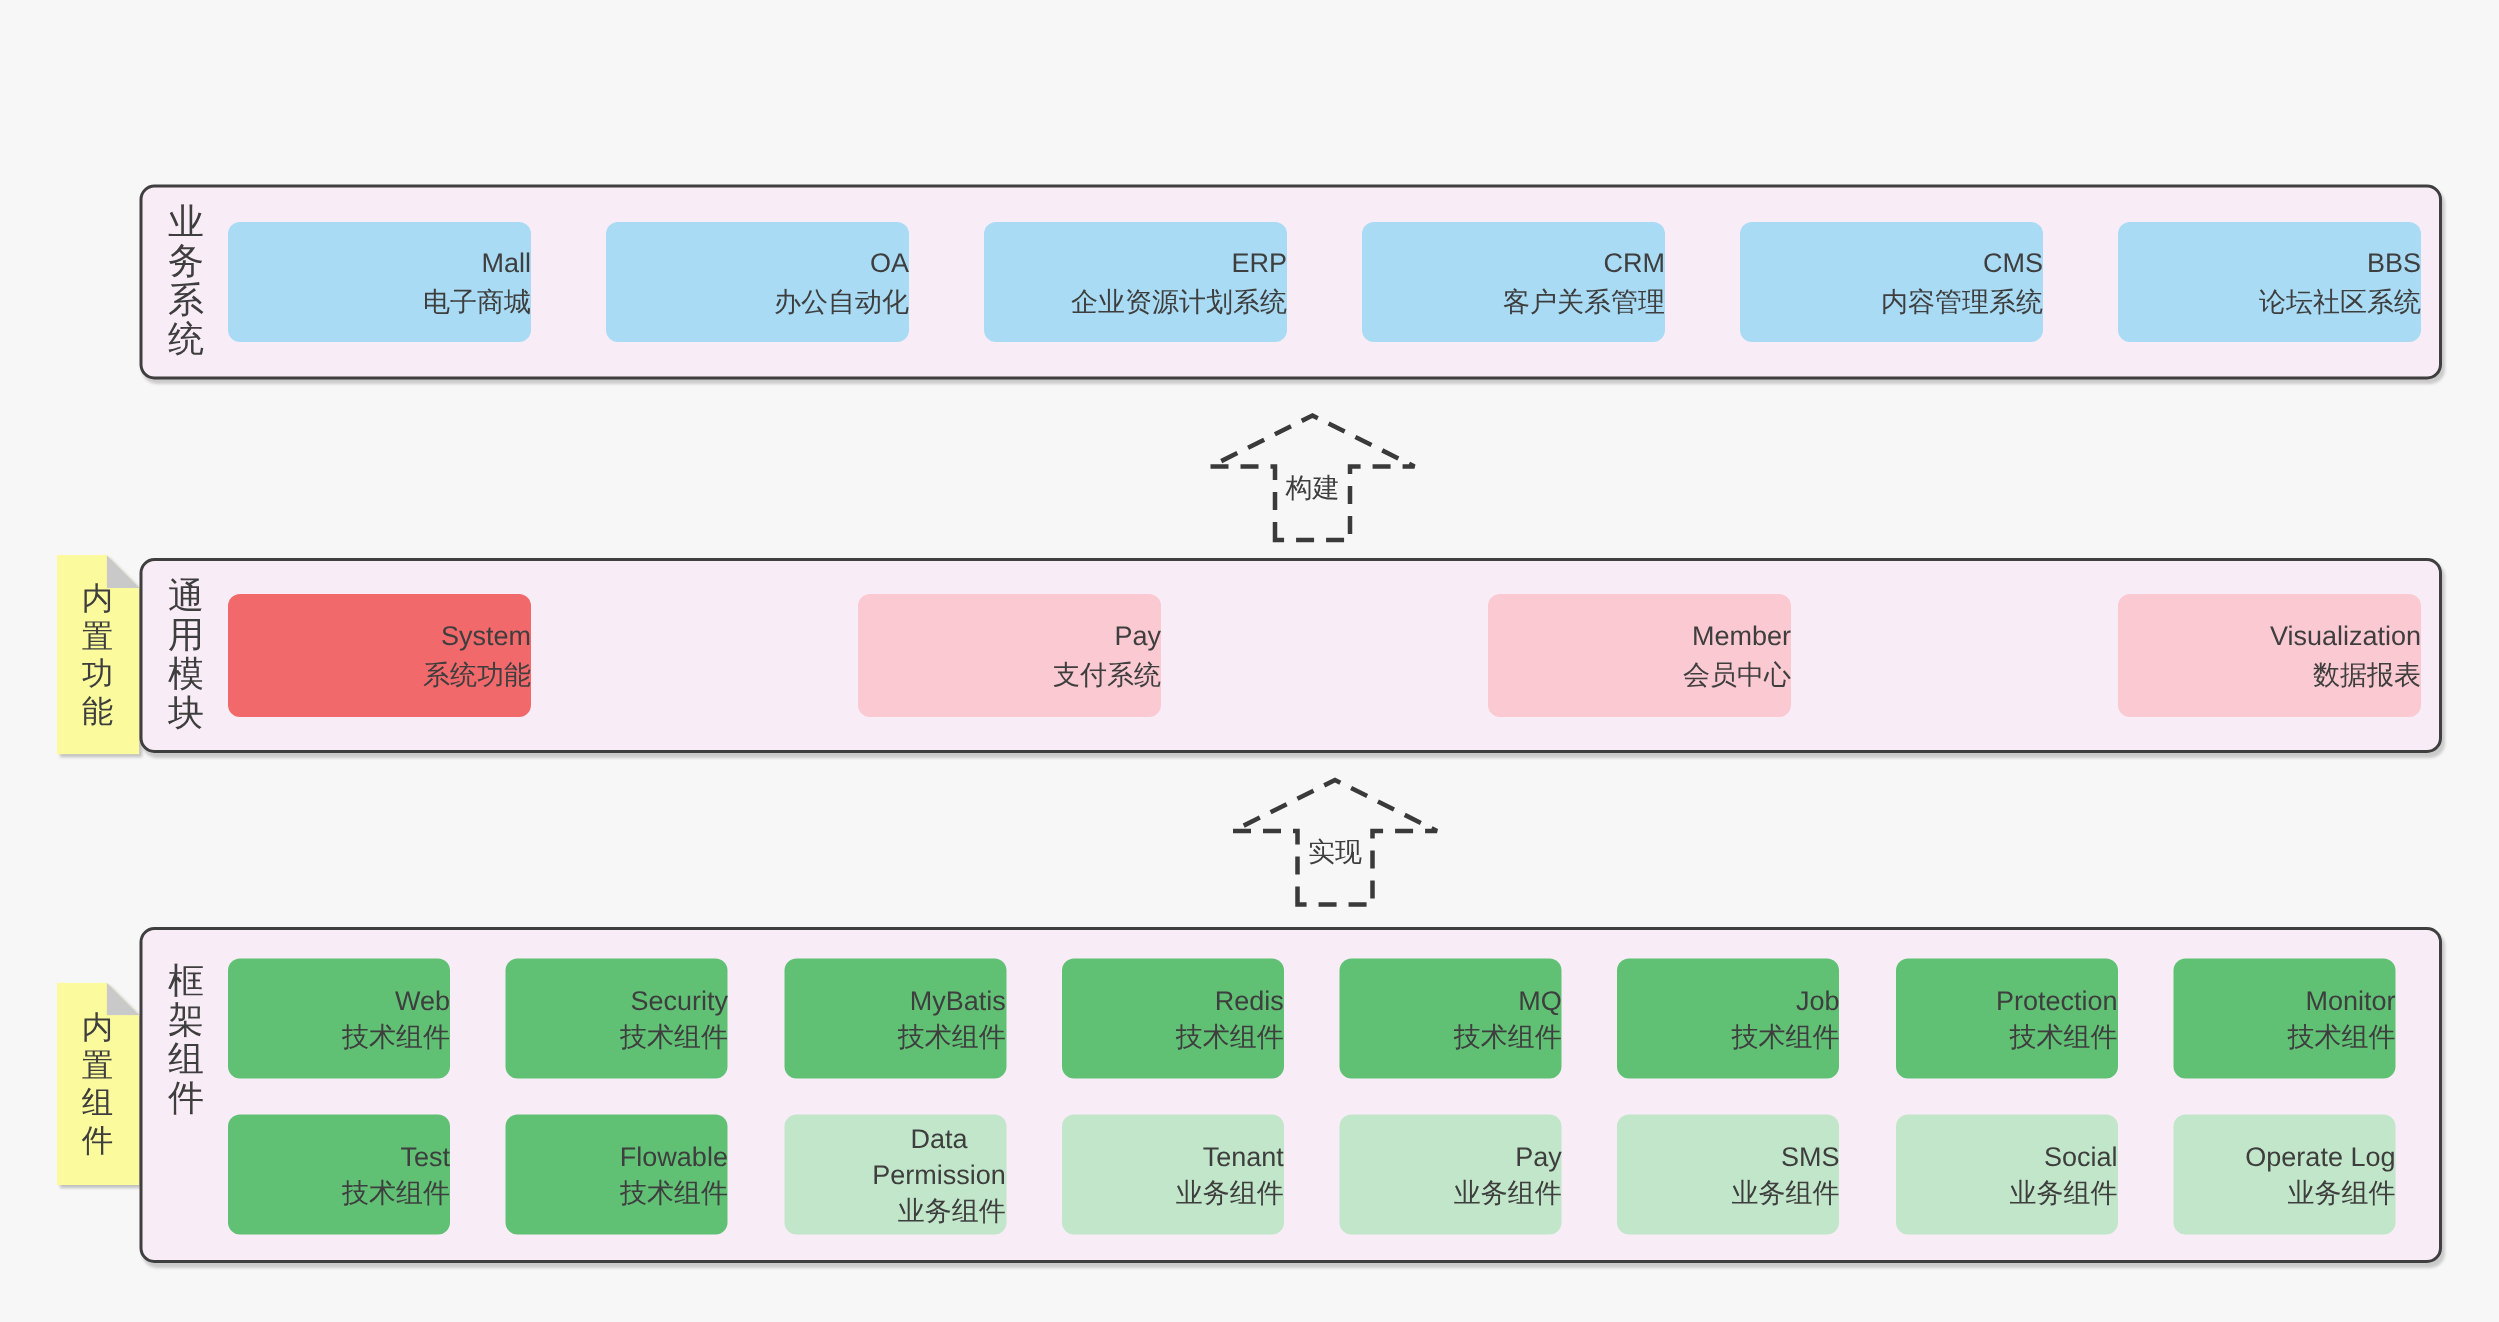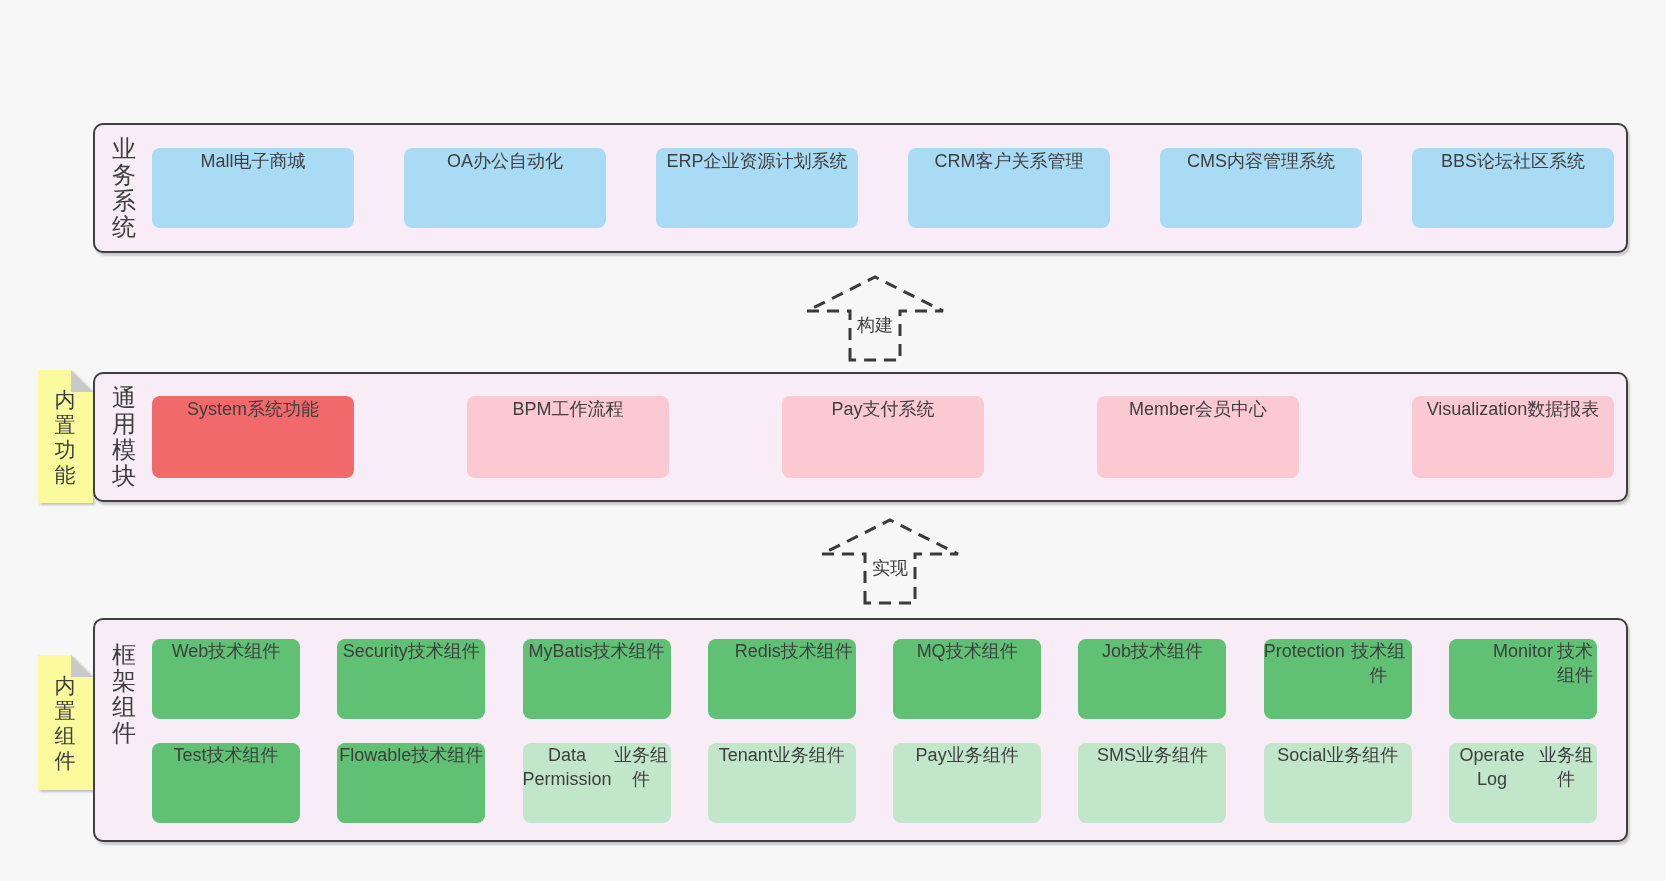--- a/index.html
+++ b/index.html
@@ -41,22 +41,22 @@
 
   
   .boxes{
     position:absolute;left:57px;top:0;height:100%;
     width:1462px;
     display:flex;justify-content:space-between;align-items:center;
   }
   .box{
     box-sizing:border-box;
     border-radius:8px;
-    display:flex;flex-direction:row;
-    justify-content:center;align-items:flex-start;
+    display:flex;flex-direction:column;
+    justify-content:center;align-items:flex-end;
     text-align:center;
     font-size:18px;line-height:26px;
     color:var(--text,#3e3e3e);
   }
   .row6 .box{width:202px;height:80px;}
   #panel-modules .row6 .box{height:82px;}
 
   .fw-rows{
     position:absolute;left:57px;top:19px;width:1445px;
     display:flex;flex-direction:column;gap:24px;
@@ -160,24 +160,20 @@
   </div>
 
   <section class="panel" id="panel-modules">
     <div class="panel-label centered">通用模块</div>
     <div class="boxes row6" id="modules-boxes">
         <div class="box" style="background: rgb(242, 105, 108);">
     <span class="box-name">System</span>
     <span class="box-sub">系统功能</span>
   </div>
         <div class="box" style="background: rgb(250, 201, 210);">
-    <span class="box-name">BPM</span>
-    <span class="box-sub">工作流程</span>
-  </div>
-        <div class="box" style="background: rgb(250, 201, 210);">
     <span class="box-name">Pay</span>
     <span class="box-sub">支付系统</span>
   </div>
         <div class="box" style="background: rgb(250, 201, 210);">
     <span class="box-name">Member</span>
     <span class="box-sub">会员中心</span>
   </div>
         <div class="box" style="background: rgb(250, 201, 210);">
     <span class="box-name">Visualization</span>
     <span class="box-sub">数据报表</span>

